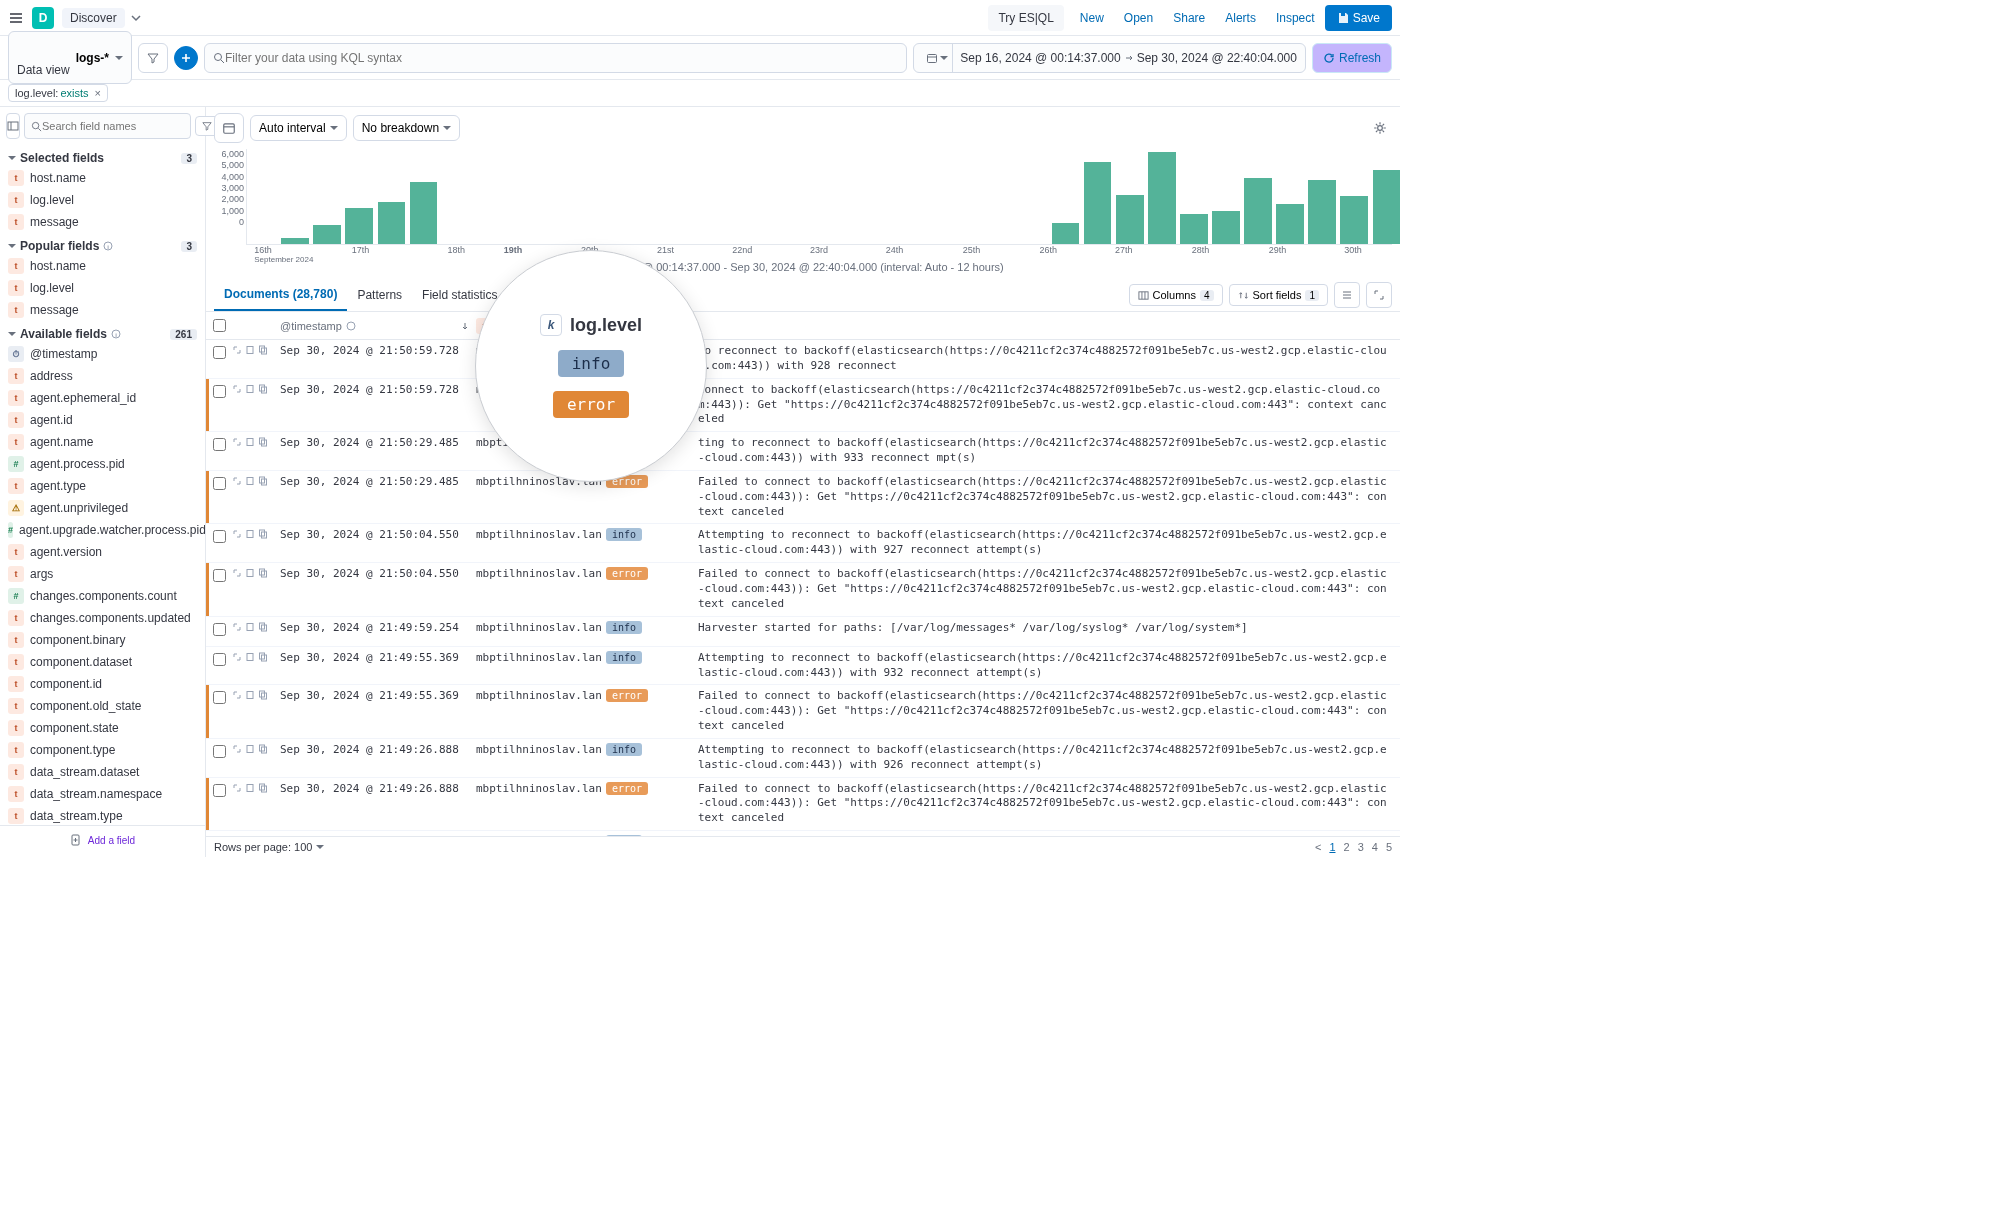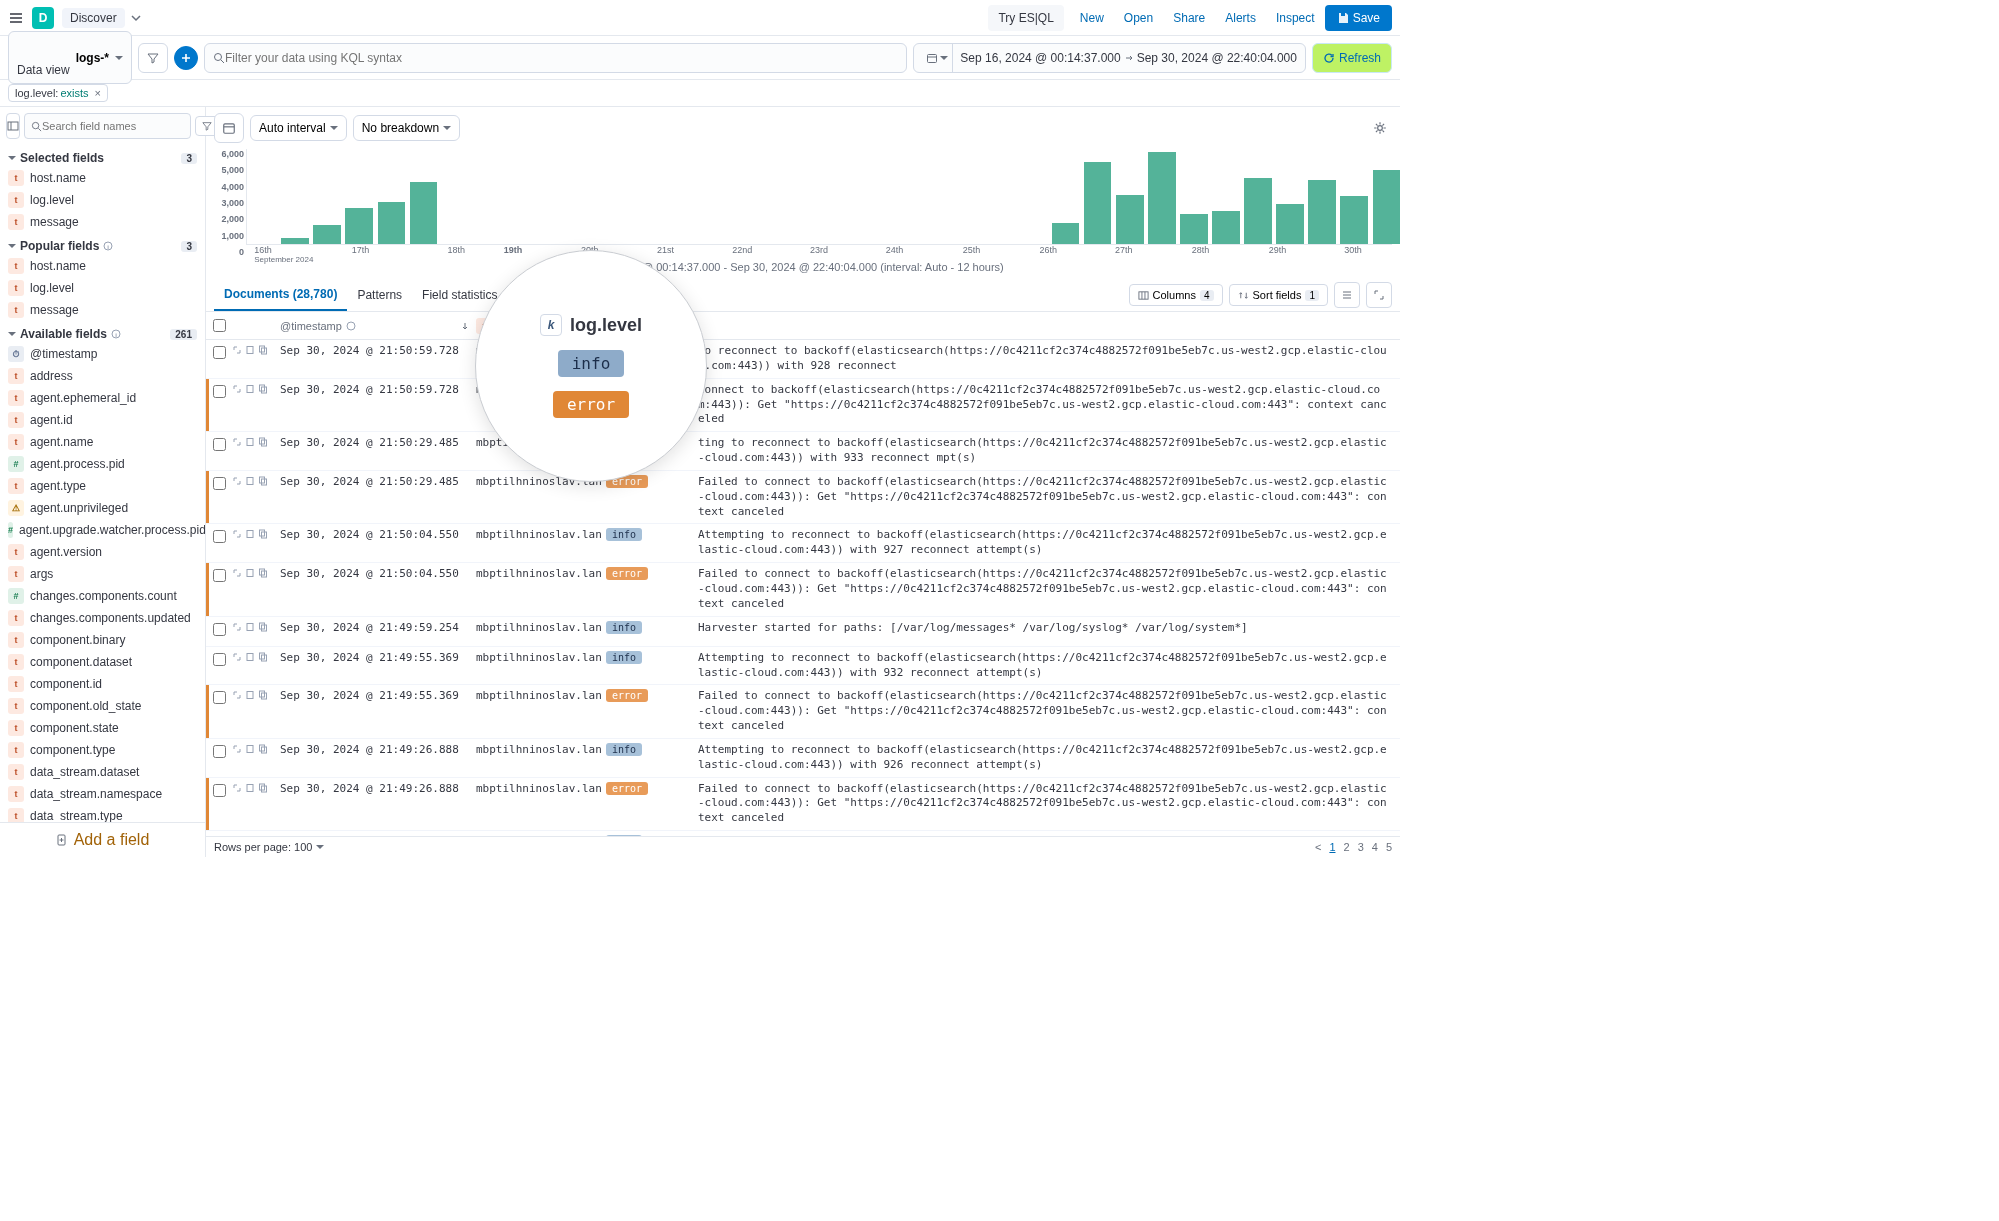--- a/index.html
+++ b/index.html
@@ -21,21 +21,21 @@
 .querybar { display: flex; align-items: center; gap: 6px; height: 44px; padding: 6px 8px; border-bottom: 1px solid #e4e8ee; }
 .dataview-btn { display: flex; align-items: center; gap: 6px; border: 1px solid #d3dae6; border-radius: 6px; padding: 6px 8px; background: #fbfcfd; font-size: 12px; }
 .dv-label { color: #343741; margin-top: 25px; }
 .dv-value { font-weight: 600; }
 .sq-btn { width: 30px; height: 30px; border: 1px solid #d3dae6; border-radius: 6px; background: #fff; display: flex; align-items: center; justify-content: center; cursor: pointer; }
 .sq-btn.add { background: #0077cc; border-color: #0077cc; color: #fff; border-radius: 50%; width: 24px; height: 24px; }
 .kql-input { flex: 1; display: flex; align-items: center; border: 1px solid #d3dae6; border-radius: 6px; padding: 0 8px; height: 30px; background: #fbfcfd; }
 .kql-input input { flex: 1; border: none; outline: none; background: transparent; font-size: 12px; color: #69707d; }
 .daterange { display: flex; align-items: center; gap: 3px; border: 1px solid #d3dae6; border-radius: 6px; padding: 0 8px; height: 30px; background: #fbfcfd; font-size: 12px; color: #343741; }
 .daterange .cal-btn { display: flex; align-items: center; gap: 2px; padding: 0 4px; border-right: 1px solid #d3dae6; margin-right: 4px; height: 100%; }
-.refresh-btn { display: flex; align-items: center; gap: 4px; border: 1px solid #c9e8f6; background: #bef264; color: #006bb4; border-radius: 6px; padding: 0 10px; height: 30px; font-size: 12px; }
+.refresh-btn { display: flex; align-items: center; gap: 4px; border: 1px solid #c9e8f6; background: #c4b5fd; color: #006bb4; border-radius: 6px; padding: 0 10px; height: 30px; font-size: 12px; }
 
 
 .filterrow { padding: 4px 8px; border-bottom: 1px solid #e4e8ee; }
 .filter-pill { display: inline-flex; align-items: center; gap: 2px; border: 1px solid #d3dae6; border-radius: 4px; padding: 2px 6px; font-size: 11px; background: #fff; }
 .filter-pill .fval { color: #017d73; }
 .filter-pill .x { margin-left: 4px; color: #69707d; cursor: pointer; }
 
 
 .main { flex: 1; display: flex; min-height: 0; }
 
@@ -49,29 +49,29 @@
 .side-section { padding: 6px 8px 2px; font-size: 12px; font-weight: 600; display: flex; align-items: center; gap: 4px; }
 .side-section .cnt { margin-left: auto; background: #e9edf3; border-radius: 3px; padding: 0 5px; font-size: 10px; font-weight: 600; }
 .field-list { list-style: none; overflow-y: auto; flex: 1; }
 .field-item { display: flex; align-items: center; gap: 6px; padding: 3px 8px; font-size: 12px; color: #343741; cursor: default; }
 .type-token { width: 16px; height: 16px; border-radius: 3px; font-size: 9px; font-weight: 700; display: flex; align-items: center; justify-content: center; }
 .tok-t { background: #fde9e1; color: #bd4f28; }
 .tok-n { background: #e0f1e8; color: #1a7f52; }
 .tok-d { background: #e9edf3; color: #5a6b8c; }
 .tok-u { background: #fff3e0; color: #a36b00; }
 .add-field-row { border-top: 1px solid #e4e8ee; padding: 8px; text-align: center; }
-.add-field-btn { display: inline-flex; align-items: center; gap: 6px; font-size: 16px; color: #a16207; background: none; border: none; cursor: pointer; }
+.add-field-btn { display: inline-flex; align-items: center; gap: 6px; font-size: 10px; color: #6d28d9; background: none; border: none; cursor: pointer; }
 
 
 .content { flex: 1; display: flex; flex-direction: column; min-width: 0; }
 .hist-controls { display: flex; align-items: center; gap: 6px; padding: 6px 8px; }
 .hist-btn { border: 1px solid #d3dae6; border-radius: 6px; padding: 5px 8px; background: #fff; font-size: 12px; display: flex; align-items: center; gap: 4px; }
 .hist-spacer { flex: 1; }
 .hist-chart { height: 110px; padding: 0 8px 0 40px; position: relative; }
-.yaxis { position: absolute; left: 4px; top: 0; bottom: 2px; width: 34px; display: flex; flex-direction: column; justify-content: space-between; font-size: 9px; color: #69707d; text-align: right; font-weight: bold; }
+.yaxis { position: absolute; left: 4px; top: 0; bottom: 32px; width: 34px; display: flex; flex-direction: column; justify-content: space-between; font-size: 9px; color: #69707d; text-align: right; }
 .bars-area { position: absolute; left: 40px; right: 8px; top: 0; bottom: 14px; border-left: 1px solid #e4e8ee; border-bottom: 1px solid #e4e8ee; }
 .bar { position: absolute; bottom: 0; background: #54b399; }
 .xaxis { position: absolute; left: 40px; right: 8px; bottom: 0; height: 14px; font-size: 9px; color: #69707d; }
 .xtick { position: absolute; transform: translateX(-50%); }
 .hist-caption { text-align: center; font-size: 11px; color: #69707d; padding: 2px 0 6px; }
 
 .tabs-row { display: flex; align-items: center; border-bottom: 1px solid #e4e8ee; padding: 0 8px; }
 .tab { padding: 8px 10px; font-size: 12px; color: #343741; cursor: pointer; }
 .tab.active { color: #006bb4; border-bottom: 2px solid #006bb4; font-weight: 600; }
 .tab-spacer { flex: 1; }

